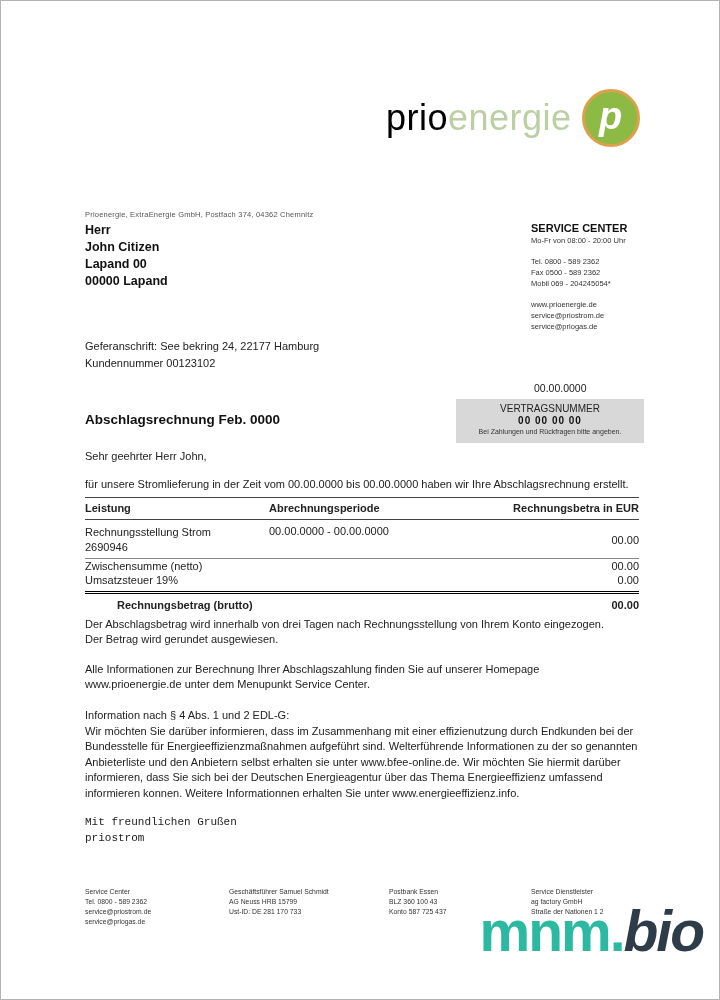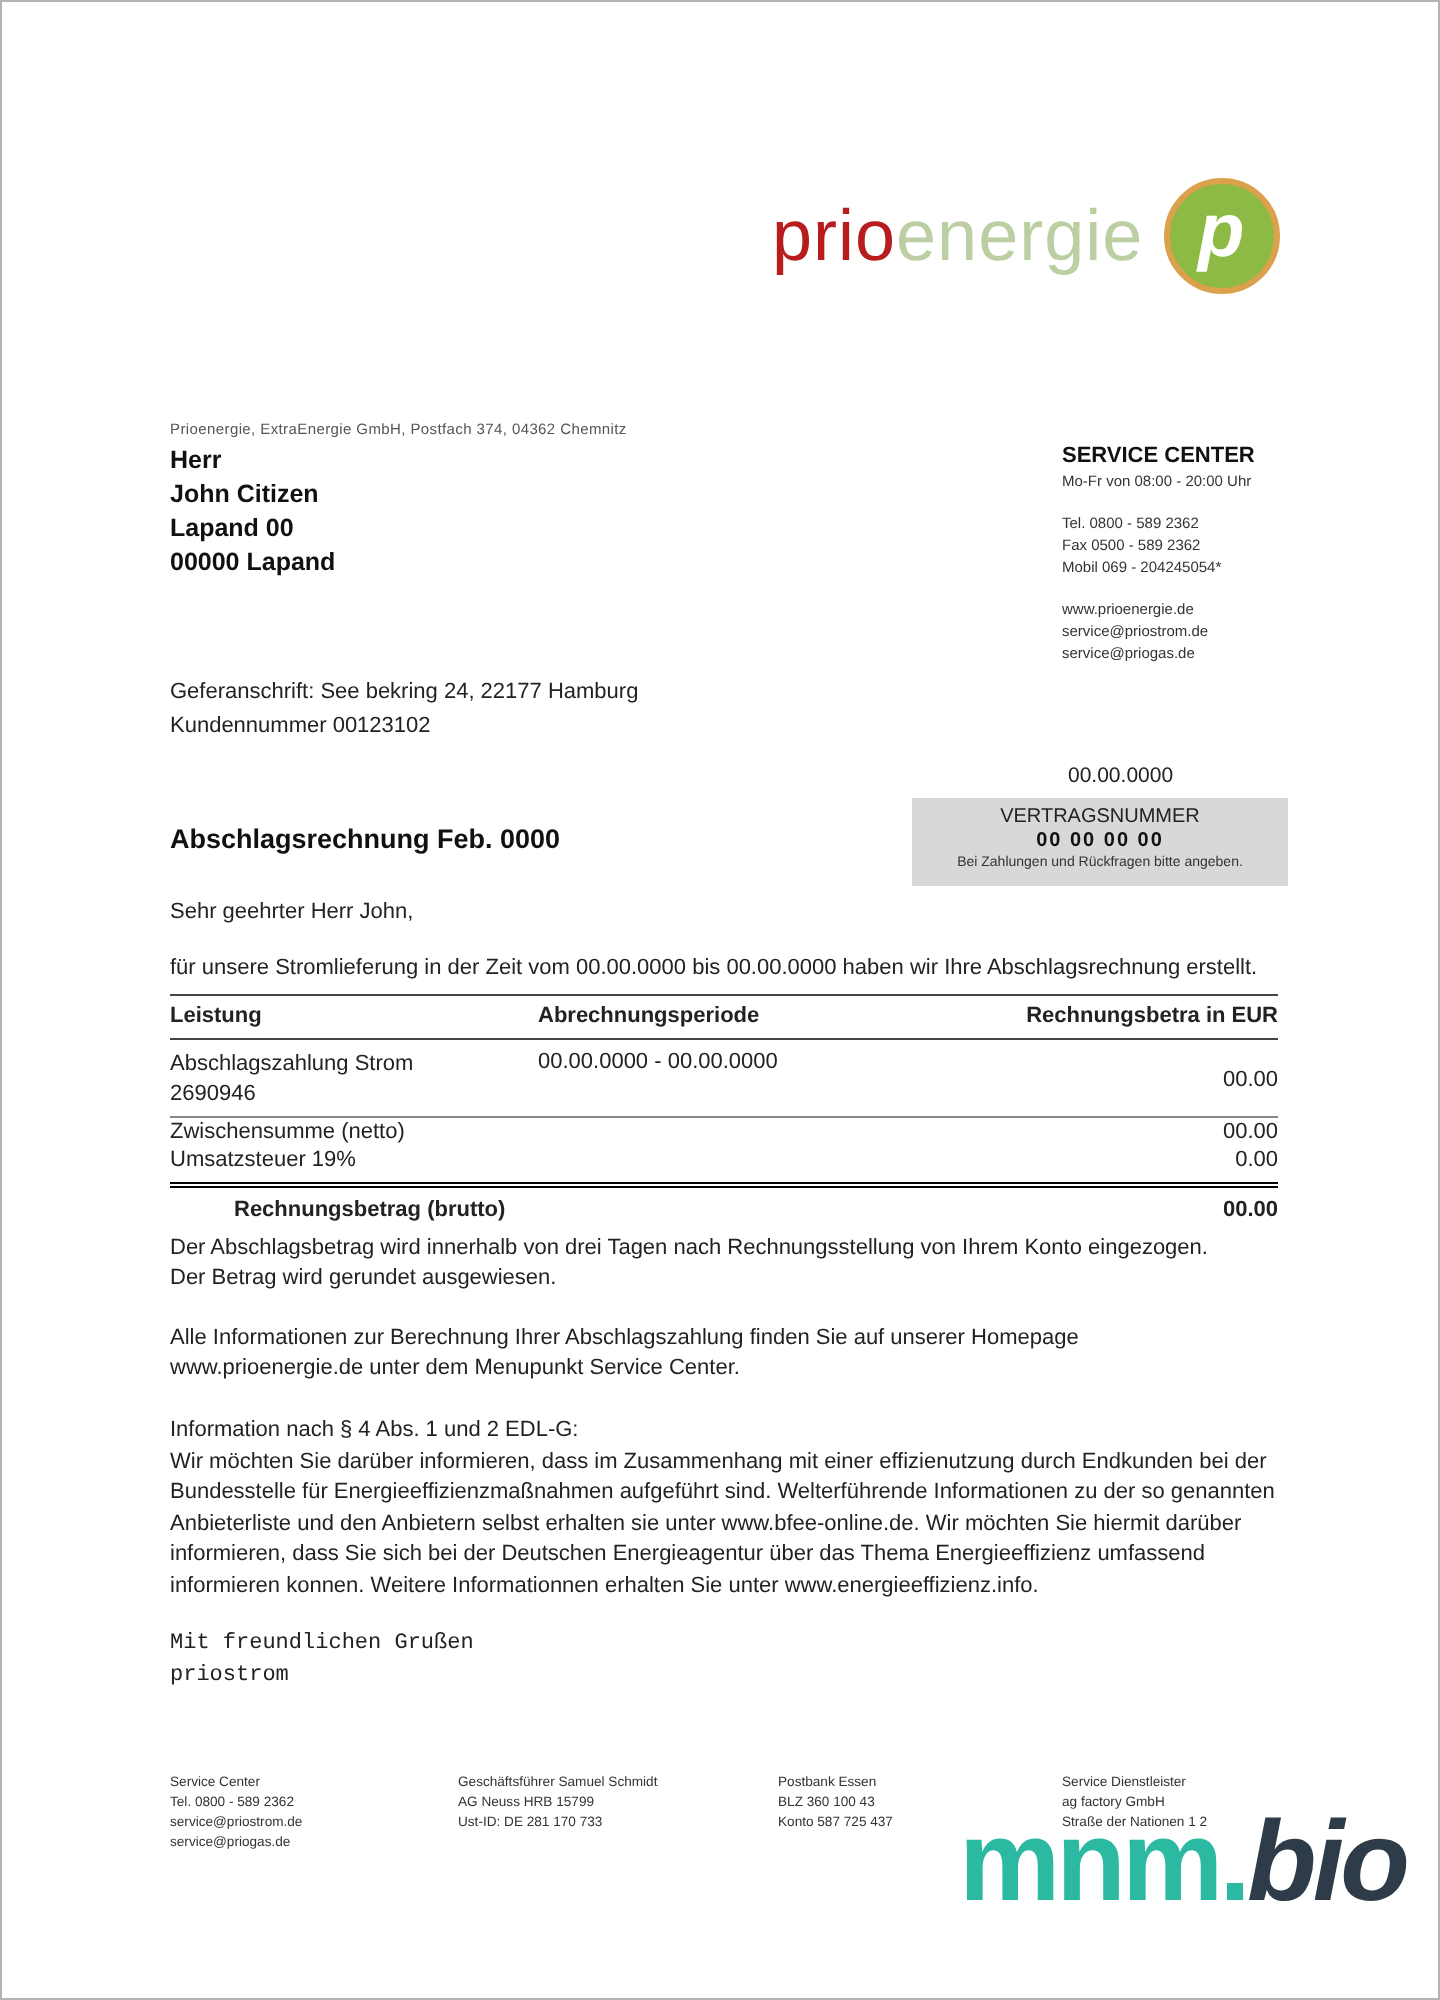--- a/index.html
+++ b/index.html
@@ -2,21 +2,21 @@
 <html><head>
 <meta charset="utf-8">
 <style>
   * { margin:0; padding:0; box-sizing:border-box; }
   html,body { width:720px; height:1000px; background:#fff; font-family:"Liberation Sans", sans-serif; color:#222; }
   .page { position:absolute; top:0; left:0; width:720px; height:1000px; background:#fff; border:1px solid #b3b3b3; overflow:hidden; }
 
   
   .logo { position:absolute; top:88px; left:385px; display:flex; align-items:center; }
   .logo-text { font-size:36px; letter-spacing:0.5px; }
-  .logo-prio { color:#b91c1c; }
+  .logo-prio { color:#000000; }
   .logo-energie { color:#bccfa3; }
   .logo-mark { width:58px; height:58px; margin-left:10px; border-radius:50%; background:#8cba44; border:3px solid #dca14d; display:flex; align-items:center; justify-content:center; }
   .logo-p { color:#fff; font-size:38px; font-style:italic; font-weight:bold; line-height:1; transform:translateY(-2px); }
 
   
   .sender-line { position:absolute; top:209px; left:84px; font-size:7.5px; color:#555; letter-spacing:0.2px; }
   .recipient { position:absolute; top:221px; left:84px; font-size:12.5px; font-weight:bold; line-height:17px; color:#111; }
   .service-center { position:absolute; top:221px; left:530px; width:140px; color:#333; }
   .sc-title { font-size:11px; font-weight:bold; color:#111; margin-bottom:2px; }
   .sc-hours { font-size:7.5px; margin-bottom:11px; }
@@ -122,21 +122,21 @@
   <div class="intro">für unsere Stromlieferung in der Zeit vom 00.00.0000 bis 00.00.0000 haben wir Ihre Abschlagsrechnung erstellt.</div>
 
   <div class="invoice-table">
     <div class="tbl-head">
       <div class="c1">Leistung</div>
       <div class="c2">Abrechnungsperiode</div>
       <div class="c3">Rechnungsbetra in EUR</div>
     </div>
     <div class="tbl-main">
       <div class="c1 row-sub">
-        <div>Abschlagszahlung Strom</div>
+        <div>Rechnungsstellung Strom</div>
         <div>2690946</div>
       </div>
       <div class="c2">00.00.0000 - 00.00.0000</div>
       <div class="c3">00.00</div>
     </div>
     <div class="tbl-sub">
       <div class="lbl">Zwischensumme (netto)</div>
       <div class="c3">00.00</div>
     </div>
     <div class="tbl-sub">

